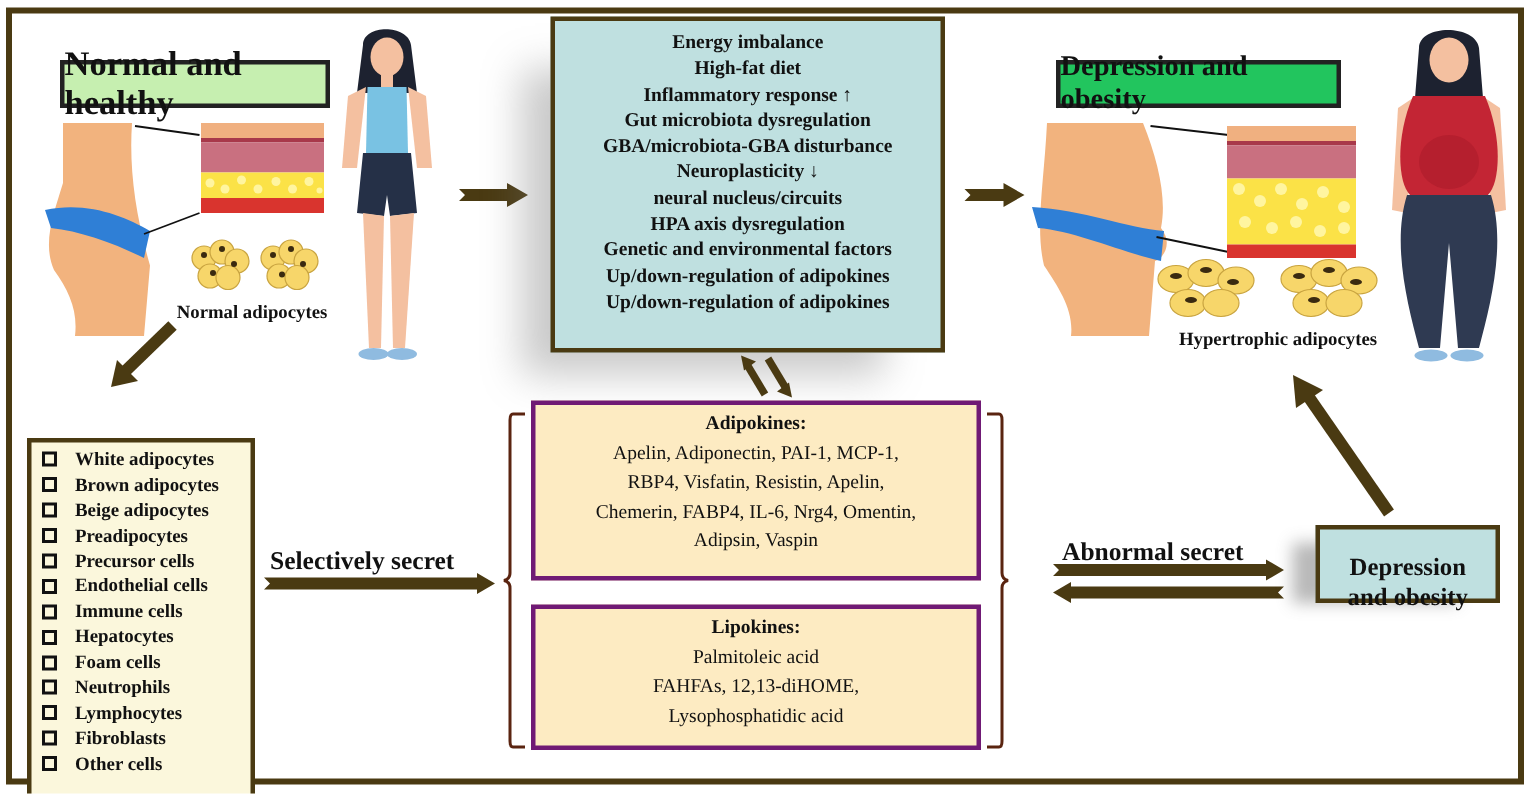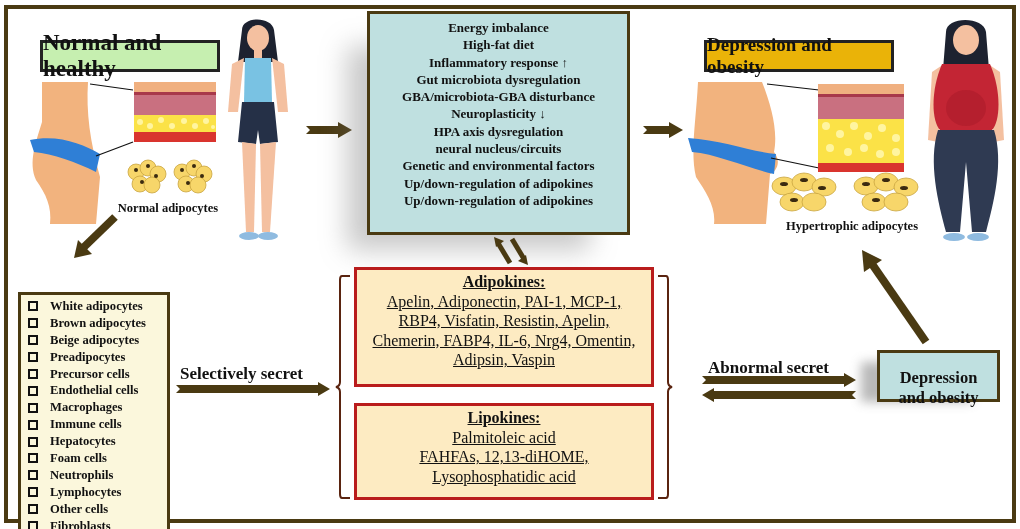--- a/index.html
+++ b/index.html
@@ -1,26 +1,26 @@
 <!DOCTYPE html>
 <html><head>
 <meta charset="utf-8">
 <style>
   * { box-sizing: border-box; margin: 0; padding: 0; }
   body { width: 1020px; height: 529px; background: #ffffff; position: relative; overflow: hidden; font-family: "Liberation Serif", serif; color: #111; }
   .frame { position: absolute; left: 4px; top: 5px; width: 1012px; height: 518px; border: 4px solid #4a3a12; }
   .abs { position: absolute; }
   .label-green { left: 40px; top: 40px; width: 180px; height: 32px; background: #c6efb0; border: 3px solid #222; font-size: 23px; font-weight: bold; display: flex; align-items: center; justify-content: center; }
-  .label-orange { left: 704px; top: 40px; width: 190px; height: 32px; background: #eab308; border: 3px solid #222; font-size: 19px; font-weight: bold; display: flex; align-items: center; justify-content: center; }
+  .label-orange { left: 704px; top: 40px; width: 190px; height: 32px; background: #22c55e; border: 3px solid #222; font-size: 19px; font-weight: bold; display: flex; align-items: center; justify-content: center; }
   .caption { font-size: 12.5px; font-weight: bold; text-align: center; }
   .factors { left: 367px; top: 11px; width: 263px; height: 224px; background: #bfe0e0; border: 3px solid #4a3a12; text-align: center; font-weight: bold; font-size: 13px; line-height: 17.3px; padding-top: 5px; box-shadow: -30px 25px 25px -10px rgba(120,120,120,0.4); }
   .celllist { left: 18px; top: 264px; width: 152px; height: 243px; background: #fbf7dc; border: 3px solid #4a3a12; padding: 3px 0 0 7px; margin-top: 28px; }
   .celllist .row { display: flex; align-items: center; height: 16.9px; font-size: 12.6px; font-weight: bold; }
   .celllist .box { width: 10px; height: 10px; border: 2px solid #111; margin-right: 12px; flex: none; }
-  .kbox { background: #fdebc2; border: 3px solid #b91c1c; text-align: center; font-size: 16px; line-height: 19.6px; text-decoration: underline; }
+  .kbox { background: #fdebc2; border: 3px solid #701a75; text-align: center; font-size: 13px; line-height: 19.6px; }
   .adipo { left: 354px; top: 267px; width: 300px; height: 120px; padding-top: 2px; }
   .lipo { left: 354px; top: 403px; width: 300px; height: 97px; padding-top: 2px; }
   .kbox .ttl { font-weight: bold; }
   .dep-box { left: 877px; top: 350px; width: 123px; height: 52px; background: #bfe0e0; border: 3px solid #4a3a12; font-weight: bold; font-size: 16.5px; line-height: 20px; text-align: center; padding-top: 15px; box-shadow: -22px 6px 10px -6px rgba(100,100,100,0.45); }
   .arrow-label { font-size: 17px; font-weight: bold; }
   svg { position: absolute; overflow: visible; }
 </style>
 </head>
 <body>
 
@@ -99,22 +99,22 @@
   <path d="M0 4 L32 4 L32 0 L46 8 L32 16 L32 12 L0 12 L4 8 Z" fill="#4a3a12"></path>
 </svg>
 
 <div class="abs factors">
   <div>Energy imbalance</div>
   <div>High-fat diet</div>
   <div>Inflammatory response ↑</div>
   <div>Gut microbiota dysregulation</div>
   <div>GBA/microbiota-GBA disturbance</div>
   <div>Neuroplasticity ↓</div>
+  <div>neural nucleus/circuits</div>
   <div>HPA axis dysregulation</div>
-  <div>neural nucleus/circuits</div>
   <div>Genetic and environmental factors</div>
   <div>Up/down-regulation of adipokines</div>
   <div>Up/down-regulation of adipokines</div>
 </div>
 
 <svg style="left:643px;top:122px" width="40" height="16">
   <path d="M0 4 L26 4 L26 0 L40 8 L26 16 L26 12 L0 12 L4 8 Z" fill="#4a3a12"></path>
 </svg>
 
 <div class="abs label-orange">Depression and obesity</div>
@@ -211,49 +211,45 @@
   <div class="row">
       <span class="box"></span>
       <span>Precursor cells</span>
     </div>
   <div class="row">
       <span class="box"></span>
       <span>Endothelial cells</span>
     </div>
   <div class="row">
       <span class="box"></span>
-      <span>Macrophages</span>
-    </div>
-  <div class="row">
-      <span class="box"></span>
       <span>Immune cells</span>
     </div>
   <div class="row">
       <span class="box"></span>
       <span>Hepatocytes</span>
     </div>
   <div class="row">
       <span class="box"></span>
       <span>Foam cells</span>
     </div>
   <div class="row">
       <span class="box"></span>
       <span>Neutrophils</span>
     </div>
   <div class="row">
       <span class="box"></span>
       <span>Lymphocytes</span>
     </div>
   <div class="row">
       <span class="box"></span>
+      <span>Fibroblasts</span>
+    </div>
+  <div class="row">
+      <span class="box"></span>
       <span>Other cells</span>
-    </div>
-  <div class="row">
-      <span class="box"></span>
-      <span>Fibroblasts</span>
     </div>
 </div>
 
 <div class="abs arrow-label" style="left:180px;top:364px;">Selectively secret</div>
 <svg style="left:176px;top:382px" width="156" height="14">
   <path d="M0 3 L142 3 L142 0 L154 7 L142 14 L142 11 L0 11 L4 7 Z" fill="#4a3a12"></path>
 </svg>
 
 <svg style="left:494px;top:235px" width="40" height="32">
   <line x1="16" y1="28" x2="4" y2="8" stroke="#4a3a12" stroke-width="5"></line>

